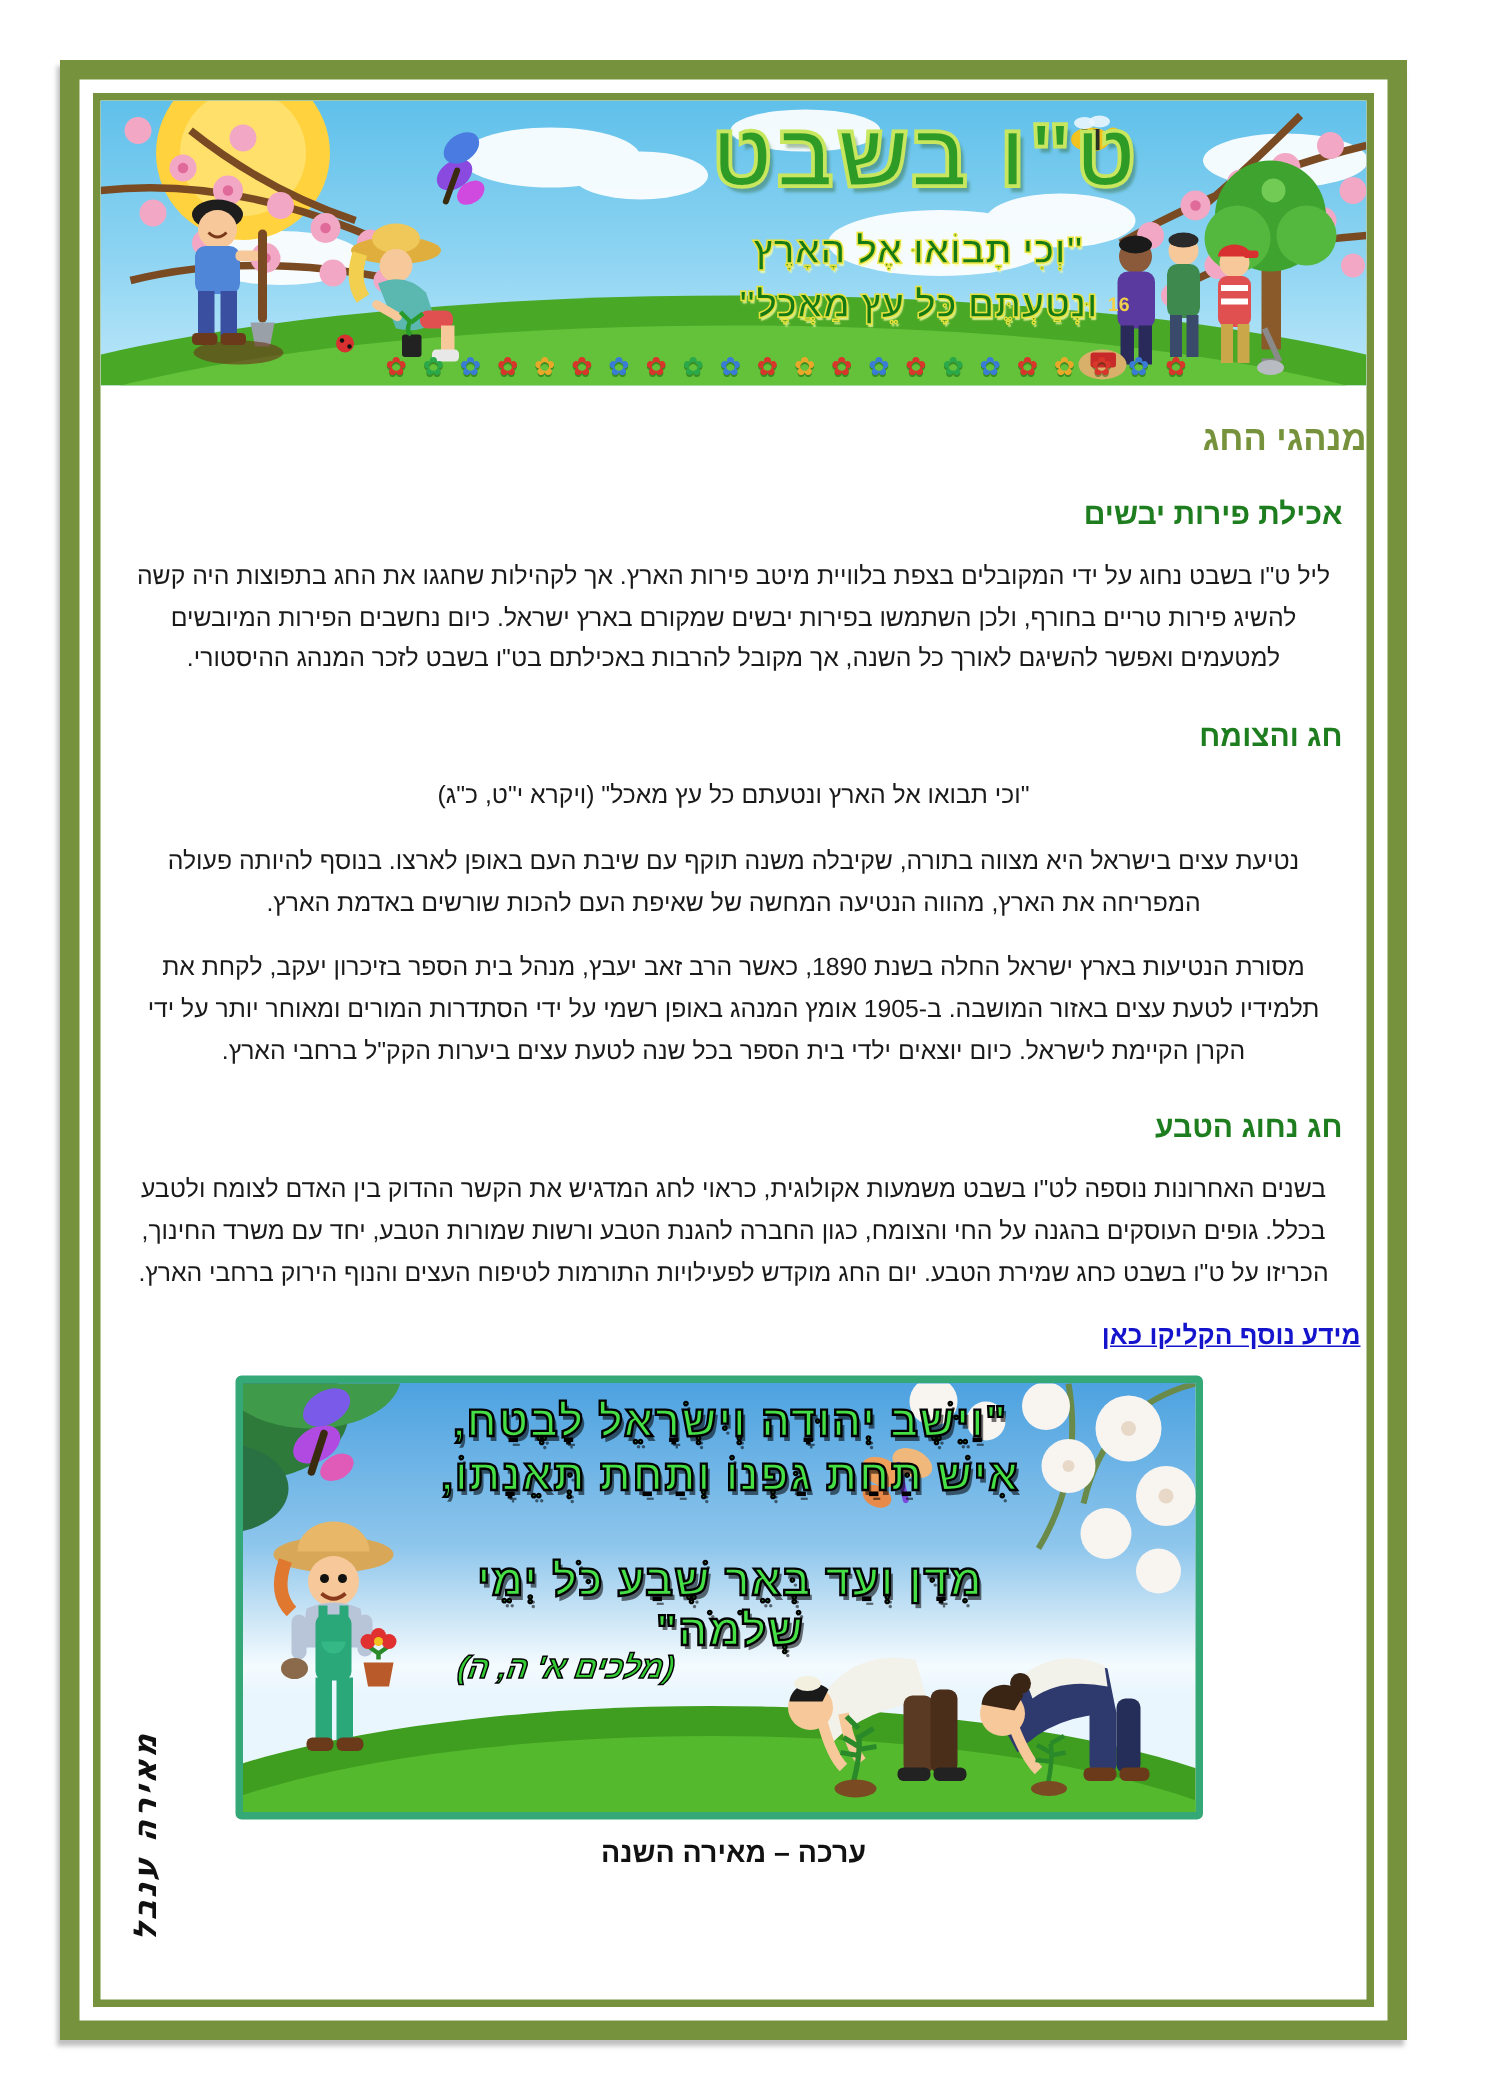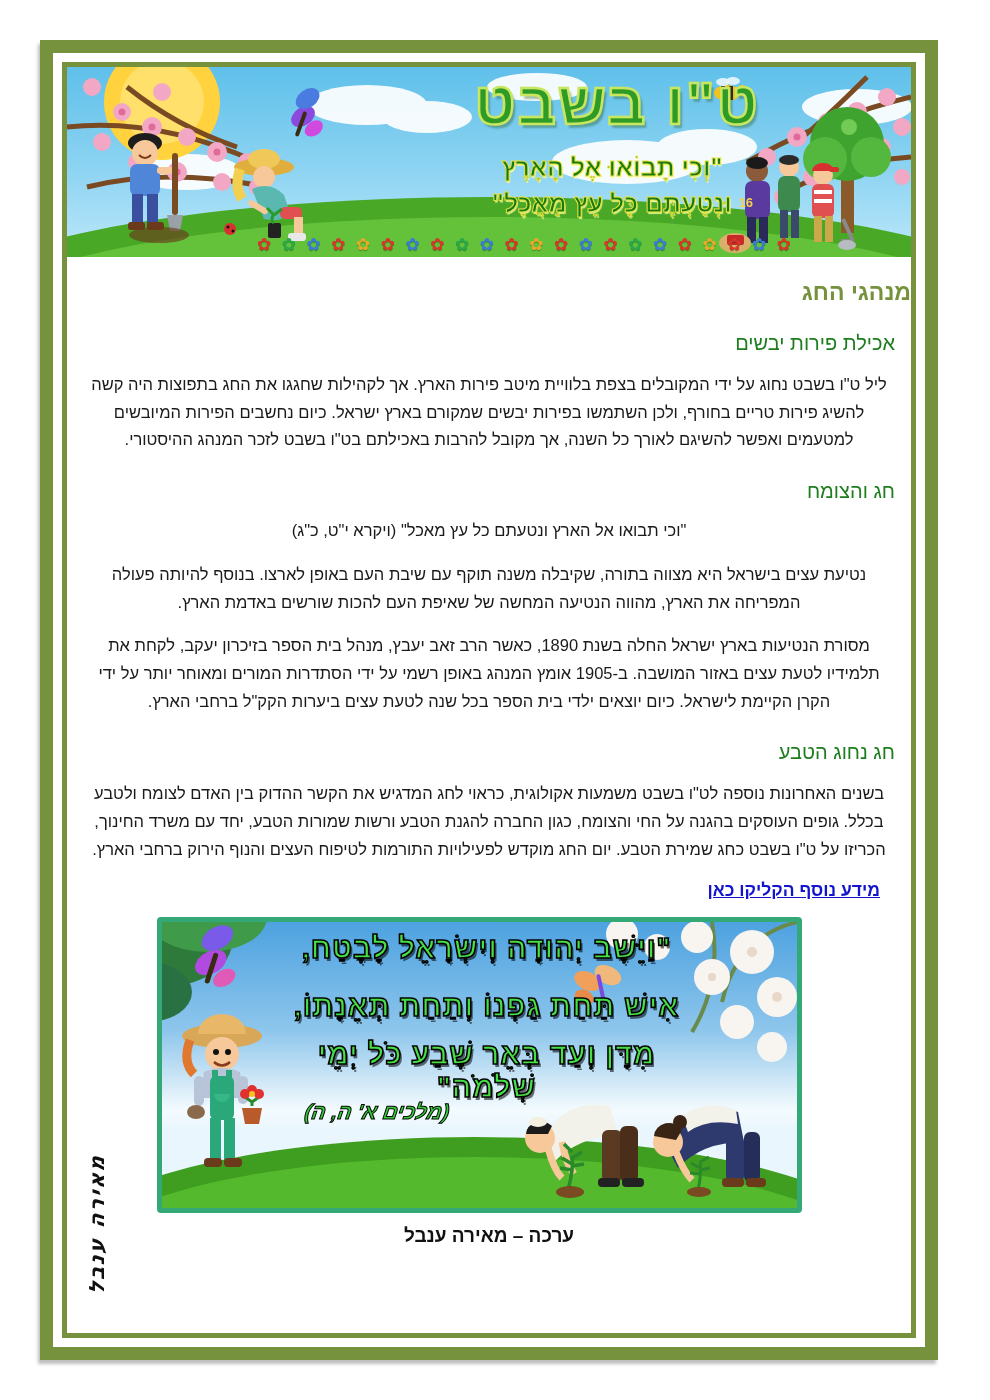--- a/index.html
+++ b/index.html
@@ -34,38 +34,38 @@
   .flower-row{position:absolute;bottom:4px;left:190px;right:120px;display:flex;
       justify-content:space-between;font-size:17px;line-height:1;}
   .flower-row span{text-shadow:0 1px 0 rgba(0,60,0,.4);}
   .fl-r{color:#d8362a;} .fl-b{color:#3a7bd5;} .fl-y{color:#e8a82a;} .fl-g{color:#2aa84a;}
 
   
   .page-title{margin-top:22px;color:var(--olive);
       font-size:23px;font-weight:bold;}
   .sec{padding:0 16px;}
   .sec h2{margin-top:26px;text-align:right;color:var(--heading-green);
-      font-size:20px;font-weight:normal;}
+      font-size:20px;font-weight:bold;}
   .sec p{margin-top:16px;text-align:center;color:var(--ink);
       font-size:16.5px;line-height:1.68;}
   .sec p.quote-line{margin-top:14px;}
-  .link-row{padding:0 31px;margin-top:16px;}
+  .link-row{padding:0 4px;margin-top:16px;}
   .link-row a{color:var(--link-blue);font-weight:bold;font-size:17.5px;
       text-decoration:underline;}
 
   
   .poster{position:relative;width:645px;height:296px;margin:16px auto 0 auto;
       transform:translateX(-10px); 
       border:5px solid #35a878;border-radius:4px;overflow:hidden;
       background:linear-gradient(#4da2e0 0%,#8ec6ec 38%,#d8ecf8 58%,#f4fbff 66%,#eaf6fd 72%);}
   .poster svg{position:absolute;inset:0;}
   .poster-quote{position:absolute;left:105px;width:440px;text-align:center;direction:rtl;
       font-size:29px;font-weight:800;color:#46df46;letter-spacing:1px;
       -webkit-text-stroke:1.6px #000;text-shadow:2px 3px 0 rgba(0,0,0,.55);}
-  .pq1{top:10px;} .pq2{top:68px;text-align:center;} .pq3{top:116px;}
+  .pq1{top:10px;} .pq2{top:46px;text-align:center;} .pq3{top:116px;}
   .poster-source{position:absolute;top:178px;left:110px;width:210px;text-align:center;
       direction:rtl;font-size:21px;font-weight:bold;font-style:italic;color:#35cc35;
       -webkit-text-stroke:1px #000;transform:skewX(-8deg);}
 
   
   .credit{margin-top:12px;text-align:center;font-size:19px;font-weight:bold;color:#111;}
 
   
   .signature{position:absolute;left:-18px;top:1212px;width:230px;text-align:center;
       transform:rotate(-90deg) skewX(-7deg);transform-origin:center;
@@ -396,21 +396,21 @@
                 </g>
               </g>
             </g>
           </svg>
           <div class="poster-quote pq1">"וַיֵּשֶׁב יְהוּדָה וְיִשְׂרָאֵל לָבֶטַח,</div>
           <div class="poster-quote pq2">אִישׁ תַּחַת גַּפְנוֹ וְתַחַת תְּאֵנָתוֹ,</div>
           <div class="poster-quote pq3">מִדָּן וְעַד בְּאֵר שֶׁבַע כֹּל יְמֵי שְׁלֹמֹה"</div>
           <div class="poster-source">(מלכים א' ה, ה)</div>
         </div>
 
-        <div class="credit">ערכה – מאירה ענבל</div>
+        <div class="credit">ערכה – מאירה השנה</div>
 
       </div>
     </div>
   </div>
 
   <div class="signature">מאירה ענבל</div>
 
 </div>
 
 </body></html>

